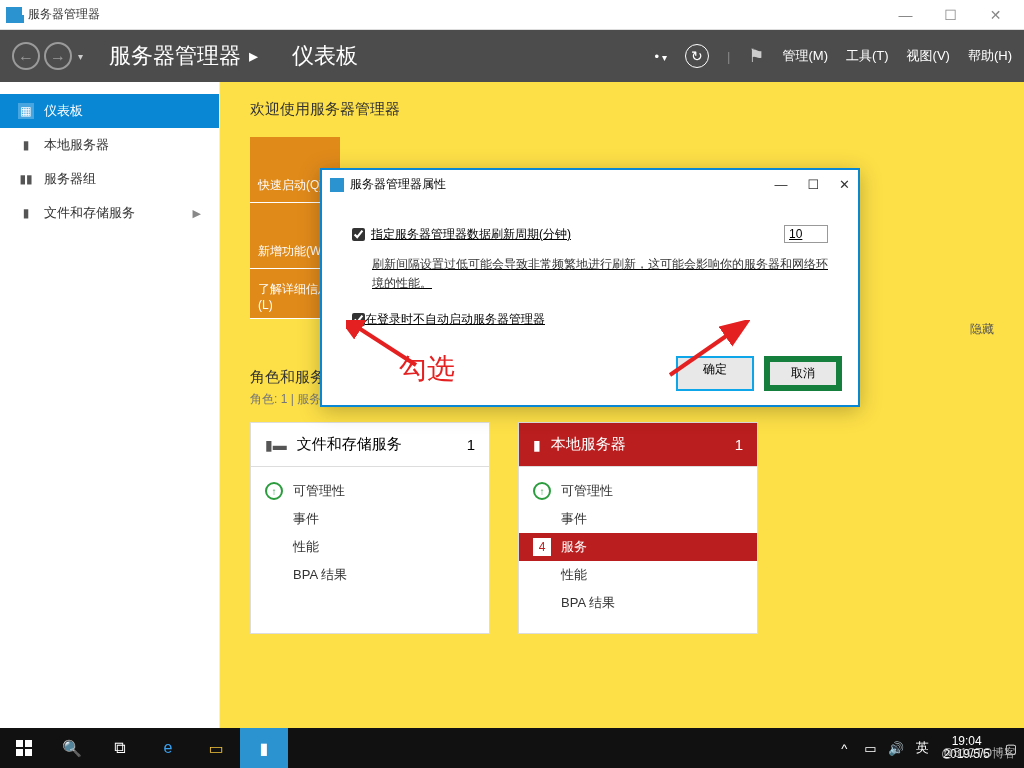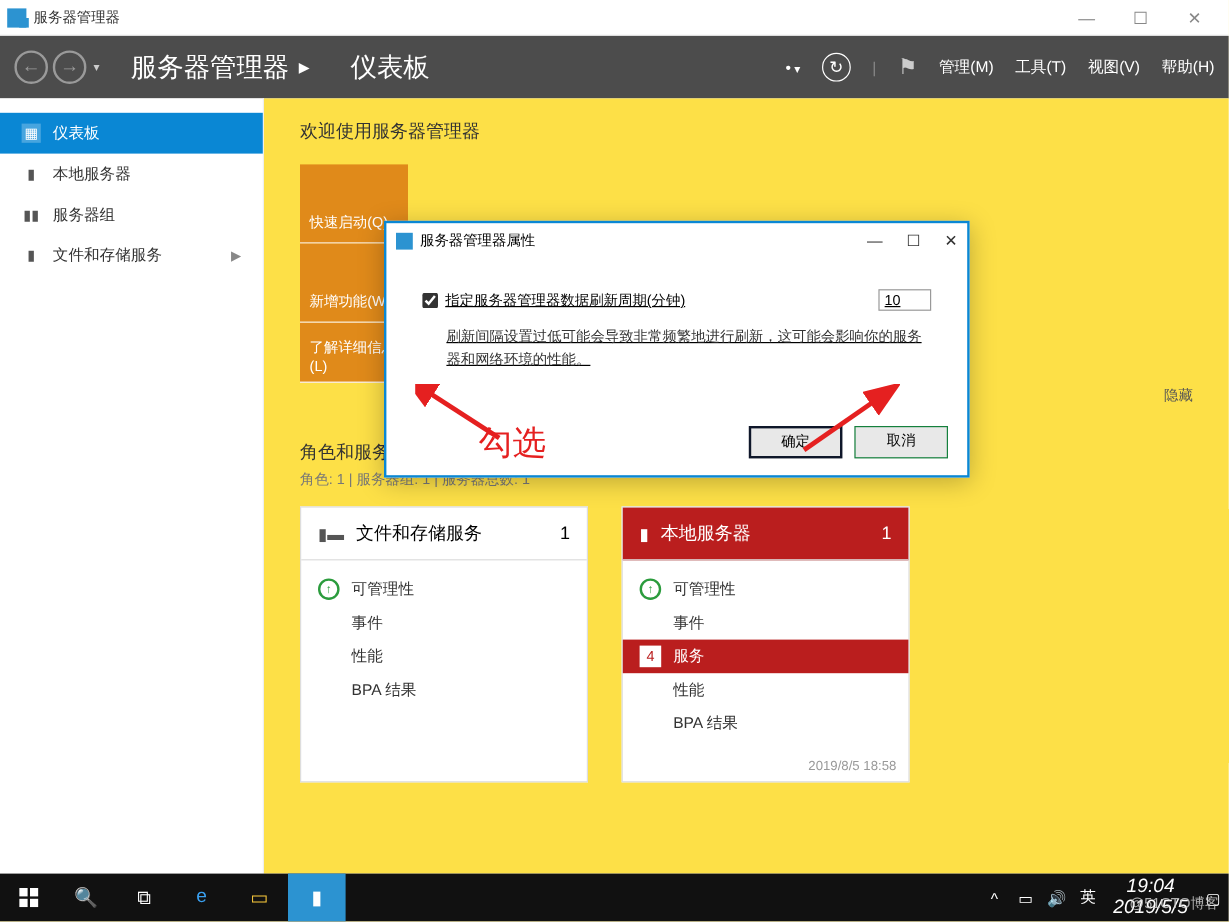--- a/index.html
+++ b/index.html
@@ -57,45 +57,45 @@
 .card.red .cardhead { background: #ba1e1e; color: #fff; }
 .card.red .cicon { color: #fff; }
 .cardbody { padding: 10px 14px 16px 14px; }
 .crow { display: flex; align-items: center; gap: 10px; padding: 5px 0; font-size: 13px; color: #333; }
 .crow .ricon { width: 18px; height: 18px; border: 2px solid #2b9c3d; border-radius: 50%; display: flex; align-items: center; justify-content: center; font-size: 10px; color: #2b9c3d; }
 .crow.redrow { background: #ba1e1e; color: #fff; margin-left: -14px; margin-right: -14px; padding: 5px 14px; }
 .crow.redrow .badge { background: #fff; color: #ba1e1e; width: 18px; height: 18px; display: flex; align-items: center; justify-content: center; font-size: 12px; }
 .cardfoot { text-align: right; font-size: 11px; color: #999; padding: 0 10px 6px 0; }
 
 
-.dialog { position: absolute; left: 320px; top: 184px; width: 488px; background: #fff; border: 2px solid #0a87d4; z-index: 50; box-shadow: 0 4px 20px rgba(0,0,0,0.25); }
+.dialog { position: absolute; left: 320px; top: 168px; width: 540px; background: #fff; border: 2px solid #0a87d4; z-index: 50; box-shadow: 0 4px 20px rgba(0,0,0,0.25); }
 .dlgtitle { display: flex; align-items: center; padding: 6px 8px; font-size: 12px; }
 .dlgtitle .dicon { width: 14px; height: 14px; background: #2c93d1; margin-right: 6px; }
 .dlgtitle .dwins { margin-left: auto; display: flex; gap: 20px; color: #333; font-size: 13px; }
 .dlgbody { padding: 26px 30px 20px 30px; font-size: 12px; text-decoration: underline; }
 .dlgrow1 { display: flex; align-items: center; }
 .dlgrow1 .chk { margin-right: 6px; }
 .dlgrow1 .inp { margin-left: auto; width: 44px; border: 1px solid #999; padding: 1px 4px; font-size: 12px; }
 .dlgnote { margin: 12px 0 18px 20px; line-height: 1.6; color: #333; }
 .dlgrow2 { display: flex; align-items: center; }
 .dlgbtns { display: flex; justify-content: flex-end; gap: 10px; padding: 8px 16px 14px 0; }
-.dlgbtn { width: 78px; padding: 3px 0; font-size: 12px; background: #e8e8e8; border: 1px solid #15803d; text-align: center; }
-.dlgbtn.primary { border: 2px solid #0f172a; }
+.dlgbtn { width: 78px; padding: 3px 0; font-size: 12px; background: #e8e8e8; border: 6px solid #15803d; text-align: center; }
+.dlgbtn.primary { border: 2px solid #0ea5e9; }
 
 
 .anno-arrow { position: absolute; z-index: 60; pointer-events: none; }
 .anno-text { position: absolute; color: #e52020; font-size: 28px; z-index: 60; }
 
 
 .taskbar { position: absolute; bottom: 0; left: 0; right: 0; height: 40px; background: #111; display: flex; align-items: center; color: #fff; }
 .tbtn { width: 48px; height: 40px; display: flex; align-items: center; justify-content: center; font-size: 16px; }
 .tbtn.active { background: #2c93d1; }
 .tspacer { flex: 1; }
 .ticon { width: 26px; display: flex; align-items: center; justify-content: center; font-size: 13px; }
-.ttime { font-size: 16px; text-align: center; line-height: 1.1; padding: 0 8px; font-style: italic; }
+.ttime { font-size: 12px; text-align: center; line-height: 1.1; padding: 0 8px; }
 .watermark { position: absolute; right: 8px; bottom: 6px; color: #ccc; font-size: 12px; opacity: 0.85; z-index: 200; }
 
 input[type=checkbox] { accent-color: #333; }
 </style>
 </head>
 <body>
 
 <div class="titlebar">
   <div class="appicon"></div>
   <div class="title">服务器管理器</div>
@@ -212,21 +212,20 @@
             </div>
           <div class="crow">
               <span style="width:18px"></span>
               <span>性能</span>
             </div>
           <div class="crow">
               <span style="width:18px"></span>
               <span>BPA 结果</span>
             </div>
         </div>
-        <div class="cardfoot">2019/8/5 18:58</div>
       </div>
     </div>
   </div>
 </div>
 
 <div class="dialog">
   <div class="dlgtitle">
     <div class="dicon"></div>
     <span>服务器管理器属性</span>
     <div class="dwins">
@@ -235,20 +234,24 @@
       <span>✕</span>
     </div>
   </div>
   <div class="dlgbody">
     <div class="dlgrow1">
       <input type="checkbox" class="chk" checked="" style="">
       <span>指定服务器管理器数据刷新周期(分钟)</span>
       <input class="inp" value="10" style="">
     </div>
     <div class="dlgnote">刷新间隔设置过低可能会导致非常频繁地进行刷新，这可能会影响你的服务器和网络环境的性能。</div>
+    <div class="dlgrow2">
+      <input type="checkbox" class="chk" checked="" style="">
+      <span>在登录时不自动启动服务器管理器</span>
+    </div>
   </div>
   <div class="dlgbtns">
     <div class="dlgbtn primary">确定</div>
     <div class="dlgbtn">取消</div>
   </div>
 </div>
 
 <svg class="anno-arrow" style="left:346px; top:320px;" width="80" height="50">
   <defs>
       <marker id="ah1" markerWidth="10" markerHeight="10" refX="2" refY="3" orient="auto">

